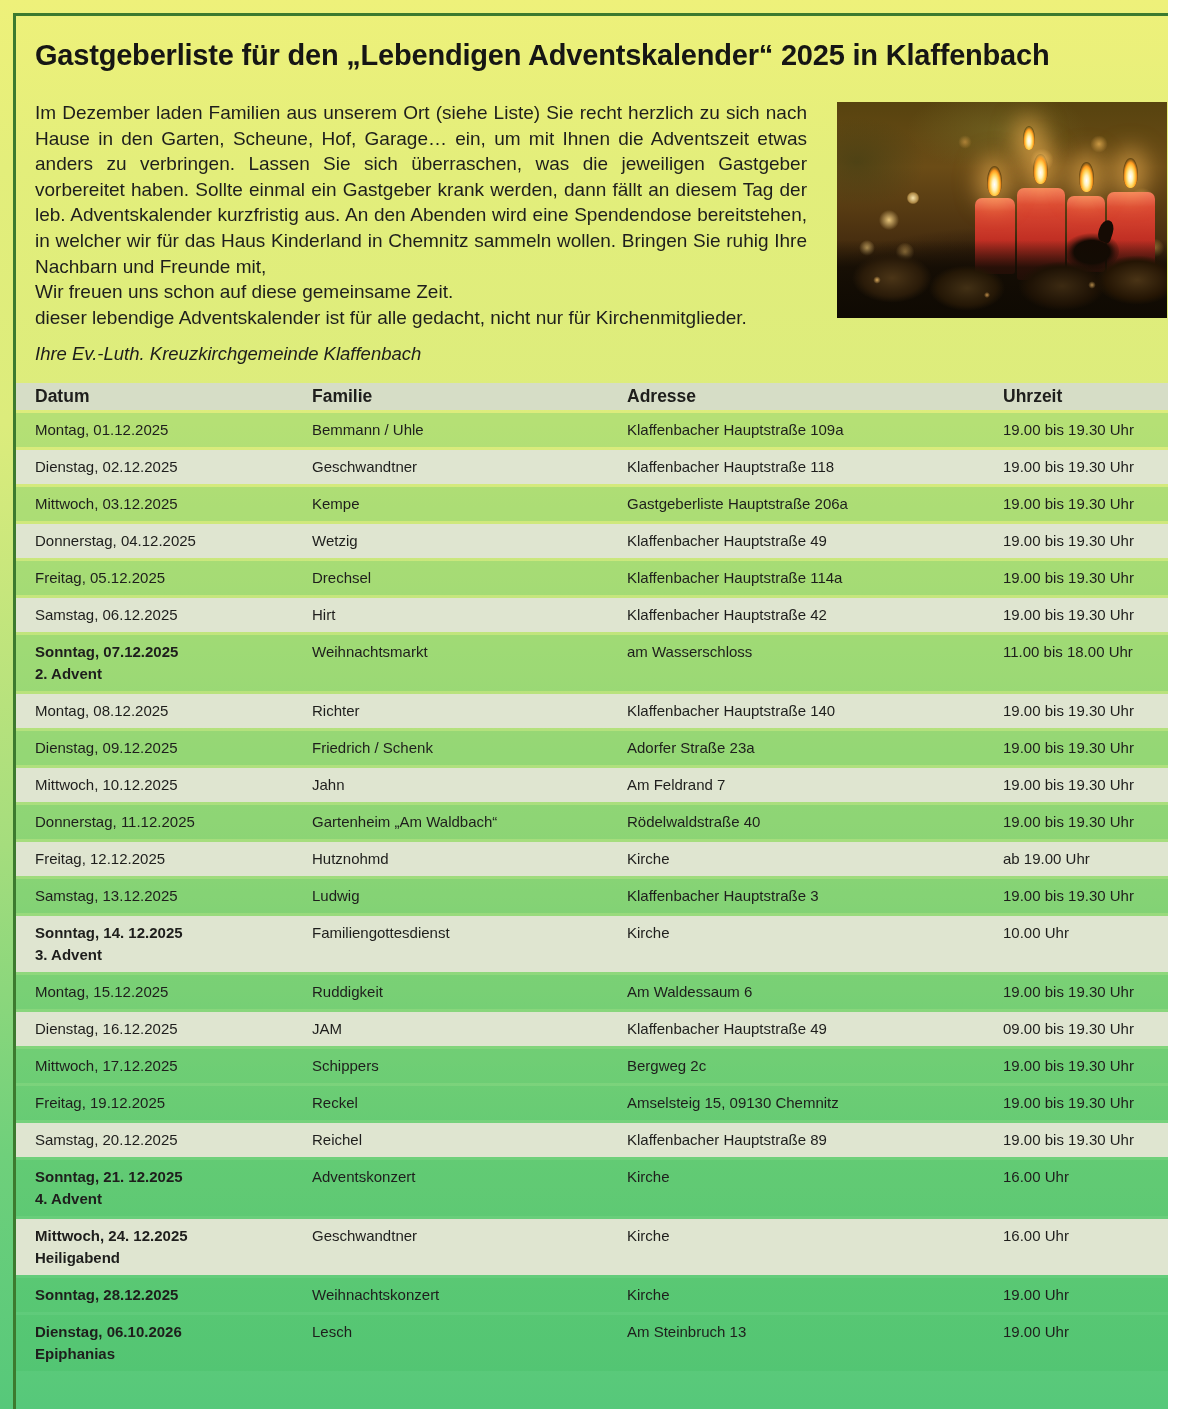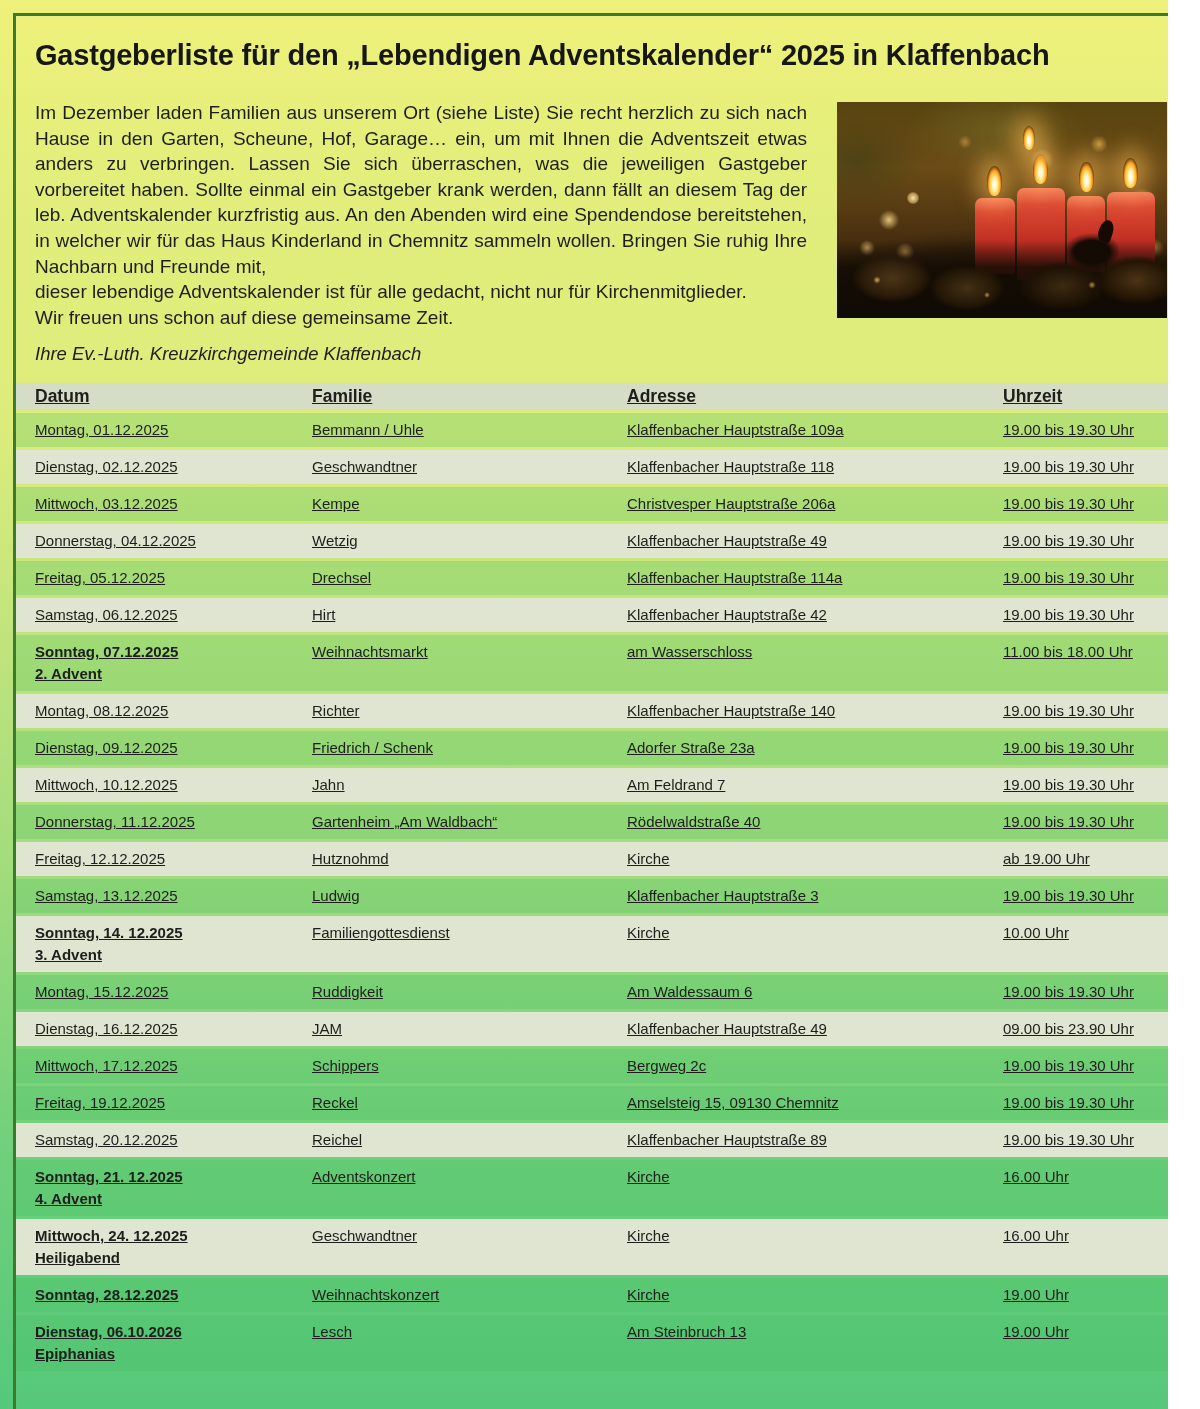--- a/index.html
+++ b/index.html
@@ -11,21 +11,21 @@
   .frame{position:absolute;left:13px;top:13px;width:1168px;height:1500px;
          border:3px solid #3c7a2e;box-sizing:content-box;}
   h1.title{margin:21px 0 0 19px;font-size:29px;line-height:36px;font-weight:bold;
            color:#161614;letter-spacing:-0.2px;}
   .intro-row{display:flex;margin-top:27px;padding:0 17px 0 19px;gap:30px;}
   .intro{width:790px;font-size:19px;line-height:25.6px;}
   .intro p{margin:0;}
   .intro p.j{text-align:justify;}
   .signature{margin:13px 0 0 19px;font-size:18.5px;font-style:italic;}
   
-  .table{margin-top:18px;width:100%;text-decoration:underline;}
+  .table{margin-top:18px;width:100%;}
   .trow{display:grid;grid-template-columns:296px 315px 376px 181px;
         align-items:start;margin-bottom:3px;}
   .thead{background:#d6ddc6;font-weight:bold;padding:4px 0;font-size:17.5px;line-height:19px;}
   .tbody .trow{font-size:15px;line-height:22px;padding:6px 0;}
   .trow .c1{padding-left:19px;}
   .trow.light{background:#dfe5d0;}
   .trow.green{background:rgba(62,188,94,0.25);}
   .trow.highlight .c1{font-weight:bold;}
   .dline2{display:block;}
   
@@ -69,22 +69,22 @@
 <body>
 
 <div id="page">
   <div class="frame">
 
     <h1 class="title">Gastgeberliste für den „Lebendigen Adventskalender“ 2025 in Klaffenbach</h1>
 
     <div class="intro-row">
       <div class="intro">
         <p class="j">Im Dezember laden Familien aus unserem Ort (siehe Liste) Sie recht herzlich zu sich nach Hause in den Garten, Scheune, Hof, Garage… ein, um mit Ihnen die Adventszeit etwas anders zu verbringen. Lassen Sie sich überraschen, was die jeweiligen Gastgeber vorbereitet haben. Sollte einmal ein Gastgeber krank werden, dann fällt an diesem Tag der leb. Adventskalender kurzfristig aus. An den Abenden wird eine Spendendose bereitstehen, in welcher wir für das Haus Kinderland in Chemnitz sammeln wollen. Bringen Sie ruhig Ihre Nachbarn und Freunde mit,</p>
+        <p>Wir freuen uns schon auf diese gemeinsame Zeit.</p>
         <p>dieser lebendige Adventskalender ist für alle gedacht, nicht nur für Kirchenmitglieder.</p>
-        <p>Wir freuen uns schon auf diese gemeinsame Zeit.</p>
       </div>
       <div class="photo">
         <div class="candle" style="left:138px;top:96px;width:40px;height:76px;"></div>
         <div class="candle" style="left:180px;top:86px;width:48px;height:92px;"></div>
         <div class="candle" style="left:230px;top:94px;width:38px;height:76px;"></div>
         <div class="candle" style="left:270px;top:90px;width:48px;height:84px;"></div>
         <div class="flame" style="left:150px;top:64px;"></div>
         <div class="flame" style="left:196px;top:52px;"></div>
         <div class="flame" style="left:242px;top:60px;"></div>
         <div class="flame" style="left:286px;top:56px;"></div>
@@ -112,21 +112,21 @@
   </div>
           <div class="trow light">
     <div class="c1"><span>Dienstag, 02.12.2025</span></div>
     <div class="c2">Geschwandtner</div>
     <div class="c3">Klaffenbacher Hauptstraße 118</div>
     <div class="c4">19.00 bis 19.30 Uhr</div>
   </div>
           <div class="trow green">
     <div class="c1"><span>Mittwoch, 03.12.2025</span></div>
     <div class="c2">Kempe</div>
-    <div class="c3">Christvesper Hauptstraße 206a</div>
+    <div class="c3">Gastgeberliste Hauptstraße 206a</div>
     <div class="c4">19.00 bis 19.30 Uhr</div>
   </div>
           <div class="trow light">
     <div class="c1"><span>Donnerstag, 04.12.2025</span></div>
     <div class="c2">Wetzig</div>
     <div class="c3">Klaffenbacher Hauptstraße 49</div>
     <div class="c4">19.00 bis 19.30 Uhr</div>
   </div>
           <div class="trow green">
     <div class="c1"><span>Freitag, 05.12.2025</span></div>
@@ -191,21 +191,21 @@
           <div class="trow green">
     <div class="c1"><span>Montag, 15.12.2025</span></div>
     <div class="c2">Ruddigkeit</div>
     <div class="c3">Am Waldessaum 6</div>
     <div class="c4">19.00 bis 19.30 Uhr</div>
   </div>
           <div class="trow light">
     <div class="c1"><span>Dienstag, 16.12.2025</span></div>
     <div class="c2">JAM</div>
     <div class="c3">Klaffenbacher Hauptstraße 49</div>
-    <div class="c4">09.00 bis 23.90 Uhr</div>
+    <div class="c4">09.00 bis 19.30 Uhr</div>
   </div>
           <div class="trow green">
     <div class="c1"><span>Mittwoch, 17.12.2025</span></div>
     <div class="c2">Schippers</div>
     <div class="c3">Bergweg 2c</div>
     <div class="c4">19.00 bis 19.30 Uhr</div>
   </div>
           <div class="trow green">
     <div class="c1"><span>Freitag, 19.12.2025</span></div>
     <div class="c2">Reckel</div>

